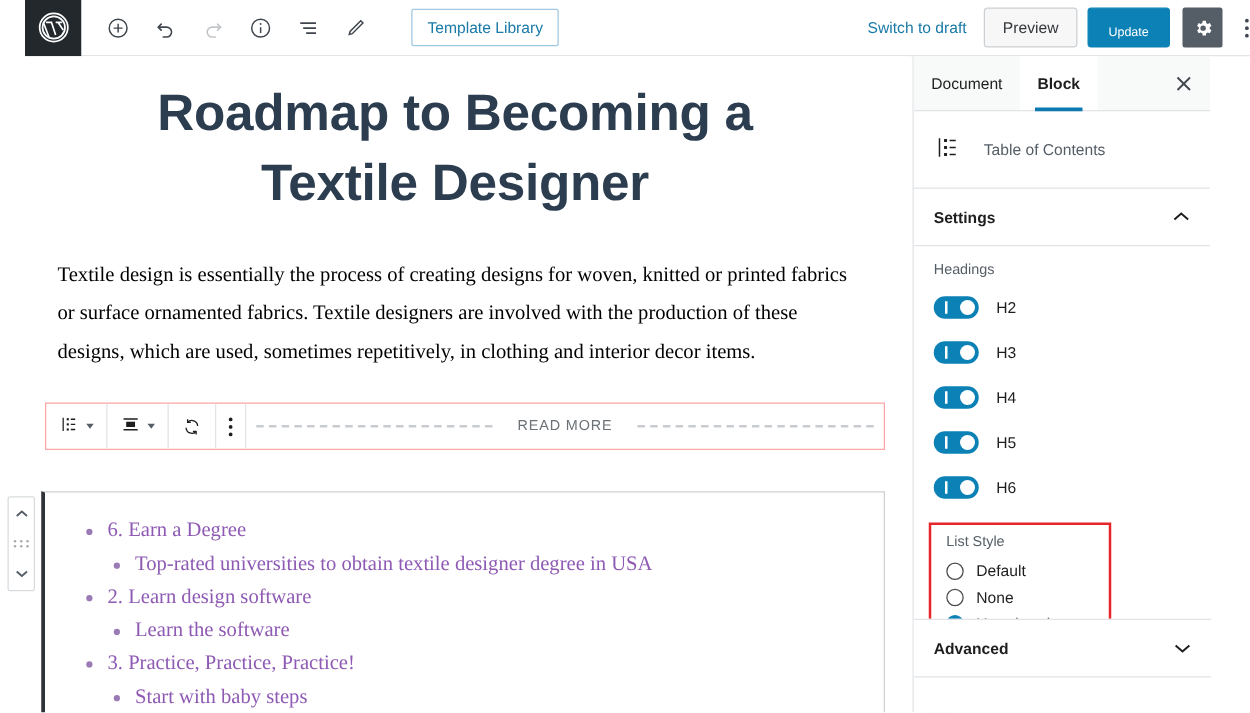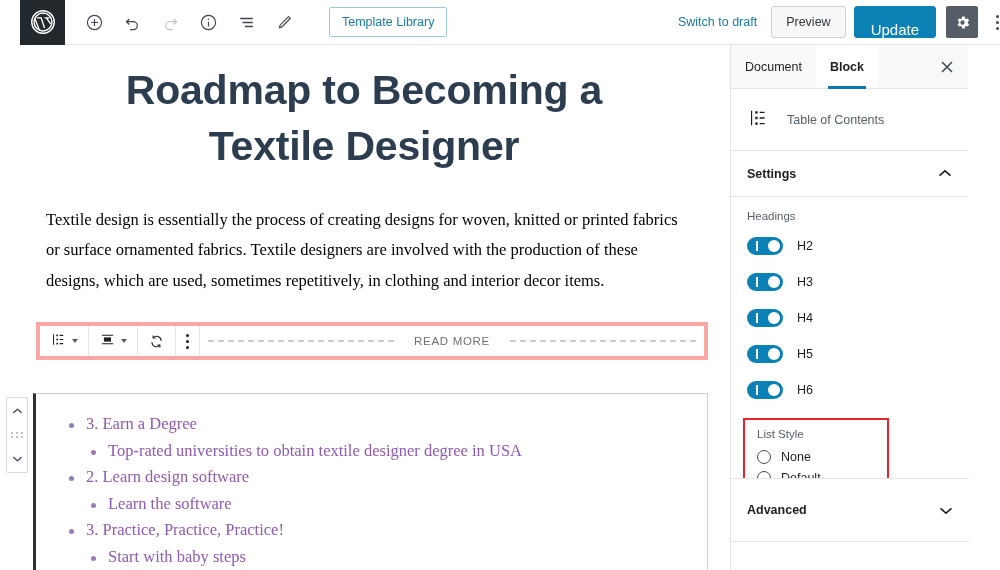--- a/index.html
+++ b/index.html
@@ -45,21 +45,21 @@
   .switch-draft {
     color: #1a7aa8; font-size: 12.5px; background: none; border: none;
     cursor: pointer; padding: 0 14px;
   }
   .btn-preview {
     height: 32px; padding: 0 14px; font-size: 12.5px;
     background: #f7f7f7; border: 1px solid #ccd0d4; border-radius: 3px;
     color: #32373c; cursor: pointer; margin-right: 8px;
   }
   .btn-update {
-    height: 32px; padding: 14px 16px; font-size: 15px;
+    height: 32px; padding: 14px 16px; font-size: 10px;
     background: #0c81b5; border: 1px solid #0c81b5; border-radius: 3px;
     color: #fff; cursor: pointer; margin-right: 10px;
   }
   .btn-gear {
     width: 32px; height: 32px; background: #555d66; border: none; border-radius: 2px;
     display: flex; align-items: center; justify-content: center; cursor: pointer;
     color: #fff; margin-right: 4px;
   }
   .btn-kebab {
     width: 30px; height: 32px; background: none; border: none; cursor: pointer;
@@ -82,21 +82,21 @@
   .post-para {
     margin: 0; padding: 30px 45px 0 46px;
     font-family: "Liberation Serif", serif;
     font-size: 16.5px; line-height: 1.85; color: #000000;
   }
 
   
   .block-toolbar {
     position: absolute; left: 36px; top: 277px;
     width: 672px; height: 38px;
-    background: #fff; border: 4px solid #fca5a5;
+    background: #fff; border: 1px solid #fca5a5;
     display: flex; align-items: stretch;
   }
   .bt-group {
     display: flex; align-items: center; border-right: 1px solid #e2e4e7;
     padding: 0 6px; color: #1e1e1e;
   }
   .bt-item {
     display: flex; align-items: center; gap: 3px;
     background: none; border: none; cursor: pointer; padding: 2px 4px; color: #1e1e1e;
   }
@@ -231,21 +231,21 @@
   }
   .radio.on { border-color: #0c81b5; background: #0c81b5; }
   .radio.on::after {
     content: ""; position: absolute; left: 3.6px; top: 3.6px;
     width: 5px; height: 5px; border-radius: 50%; background: #fff;
   }
   .radio-label { font-size: 12.5px; color: #1e1e1e; }
 
   .sb-advanced {
     position: absolute; left: 0; bottom: 28px; width: 238px;
-    height: 64px; display: flex; align-items: center; padding: 0 16px;
+    height: 47px; display: flex; align-items: center; padding: 0 16px;
     border-top: 1px solid #e2e4e7; border-bottom: 1px solid #e2e4e7;
     cursor: pointer; background: #fff;
   }
 </style>
 </head>
 <body>
 
 <div id="app">
 
   <div class="topbar">
@@ -389,21 +389,21 @@
       </span>
       <button class="mover-btn">
         <svg width="11" height="8" viewBox="0 0 12 8" fill="none" stroke="#555d66" stroke-width="1.6">
           <path d="M1.5 2 L6 6 L10.5 2"></path>
         </svg>
       </button>
     </div>
 
     <div class="list-block">
       <ul id="toc-list">
-          <li class="lvl1">3. Earn a Degree</li>
+          <li class="lvl1">6. Earn a Degree</li>
           <li class="lvl2">Top-rated universities to obtain textile designer degree in USA</li>
           <li class="lvl1">2. Learn design software</li>
           <li class="lvl2">Learn the software</li>
           <li class="lvl1">3. Practice, Practice, Practice!</li>
           <li class="lvl2">Start with baby steps</li>
         </ul>
     </div>
   </div>
 
   <div class="scroll-col">
@@ -488,25 +488,25 @@
             <span class="toggle-label">H6</span>
           </div>
         </div>
 
       <div class="liststyle-wrap">
         <div class="liststyle-box">
           <span class="field-label">List Style</span>
           <div id="liststyle-options">
               <label class="radio-row">
                 <span class="radio"></span>
-                <span class="radio-label">None</span>
+                <span class="radio-label">Default</span>
               </label>
               <label class="radio-row">
                 <span class="radio"></span>
-                <span class="radio-label">Default</span>
+                <span class="radio-label">None</span>
               </label>
               <label class="radio-row">
                 <span class="radio on"></span>
                 <span class="radio-label">Unordered</span>
               </label>
               <label class="radio-row">
                 <span class="radio"></span>
                 <span class="radio-label">Ordered</span>
               </label>
             </div>

